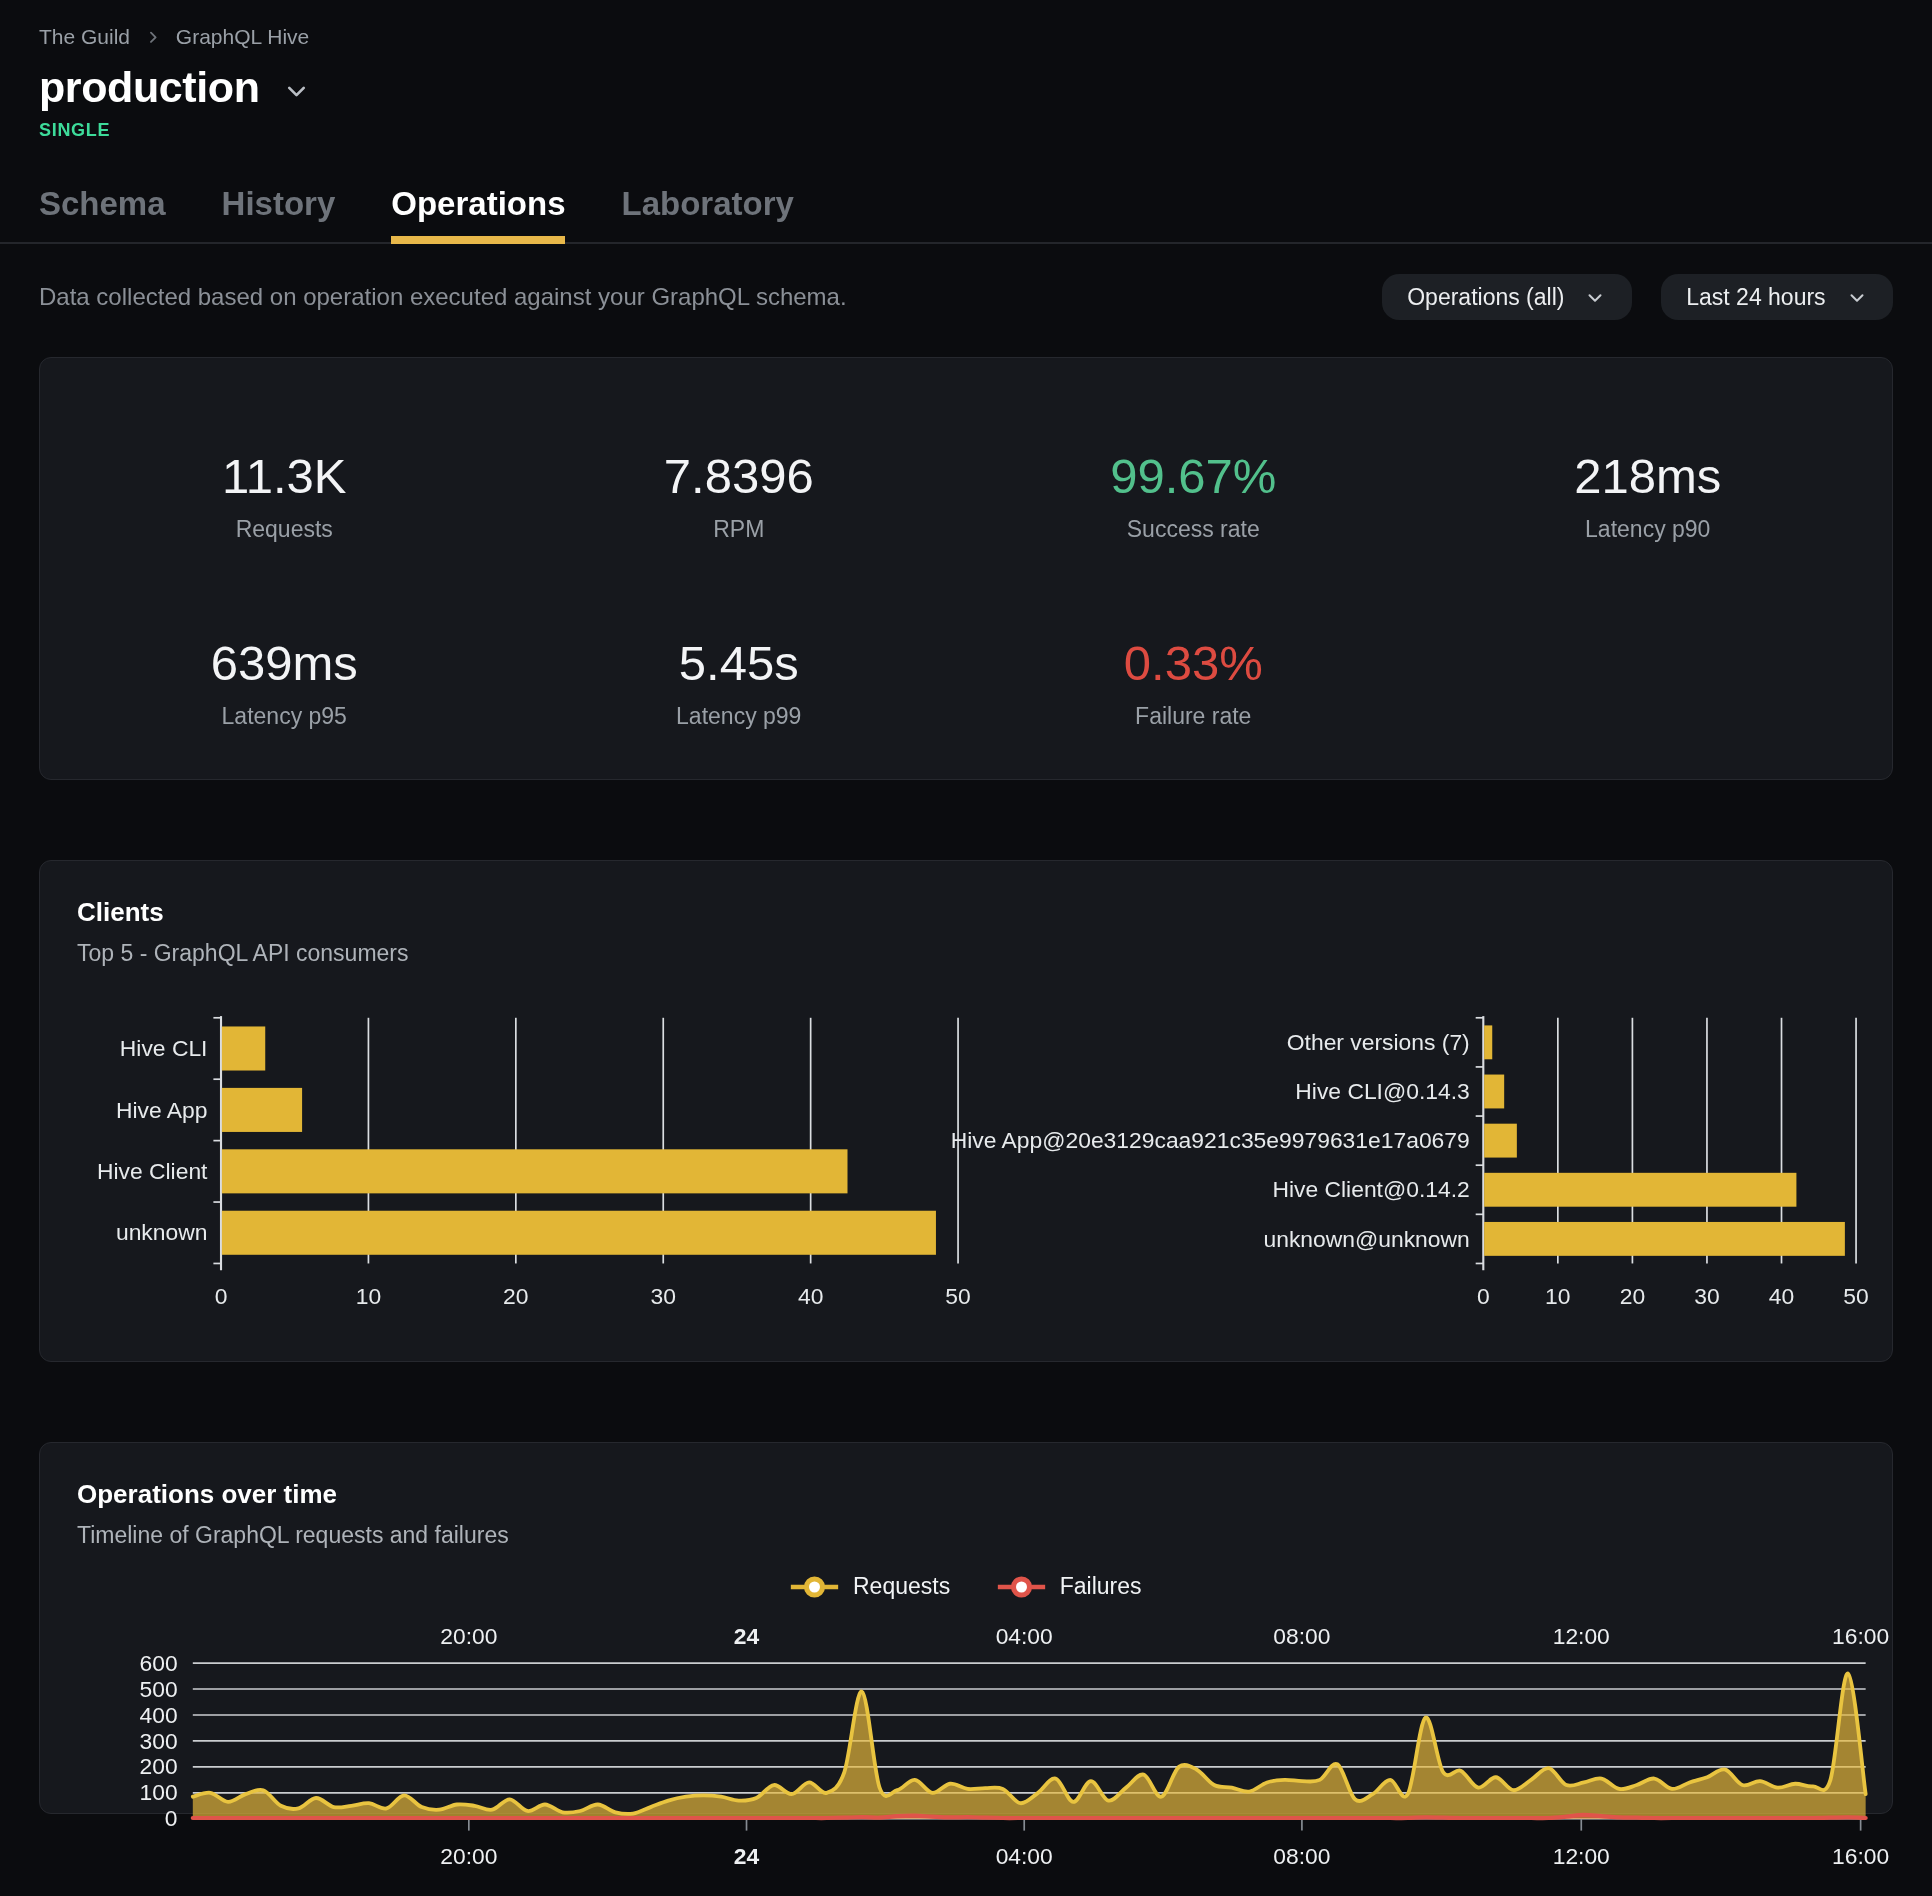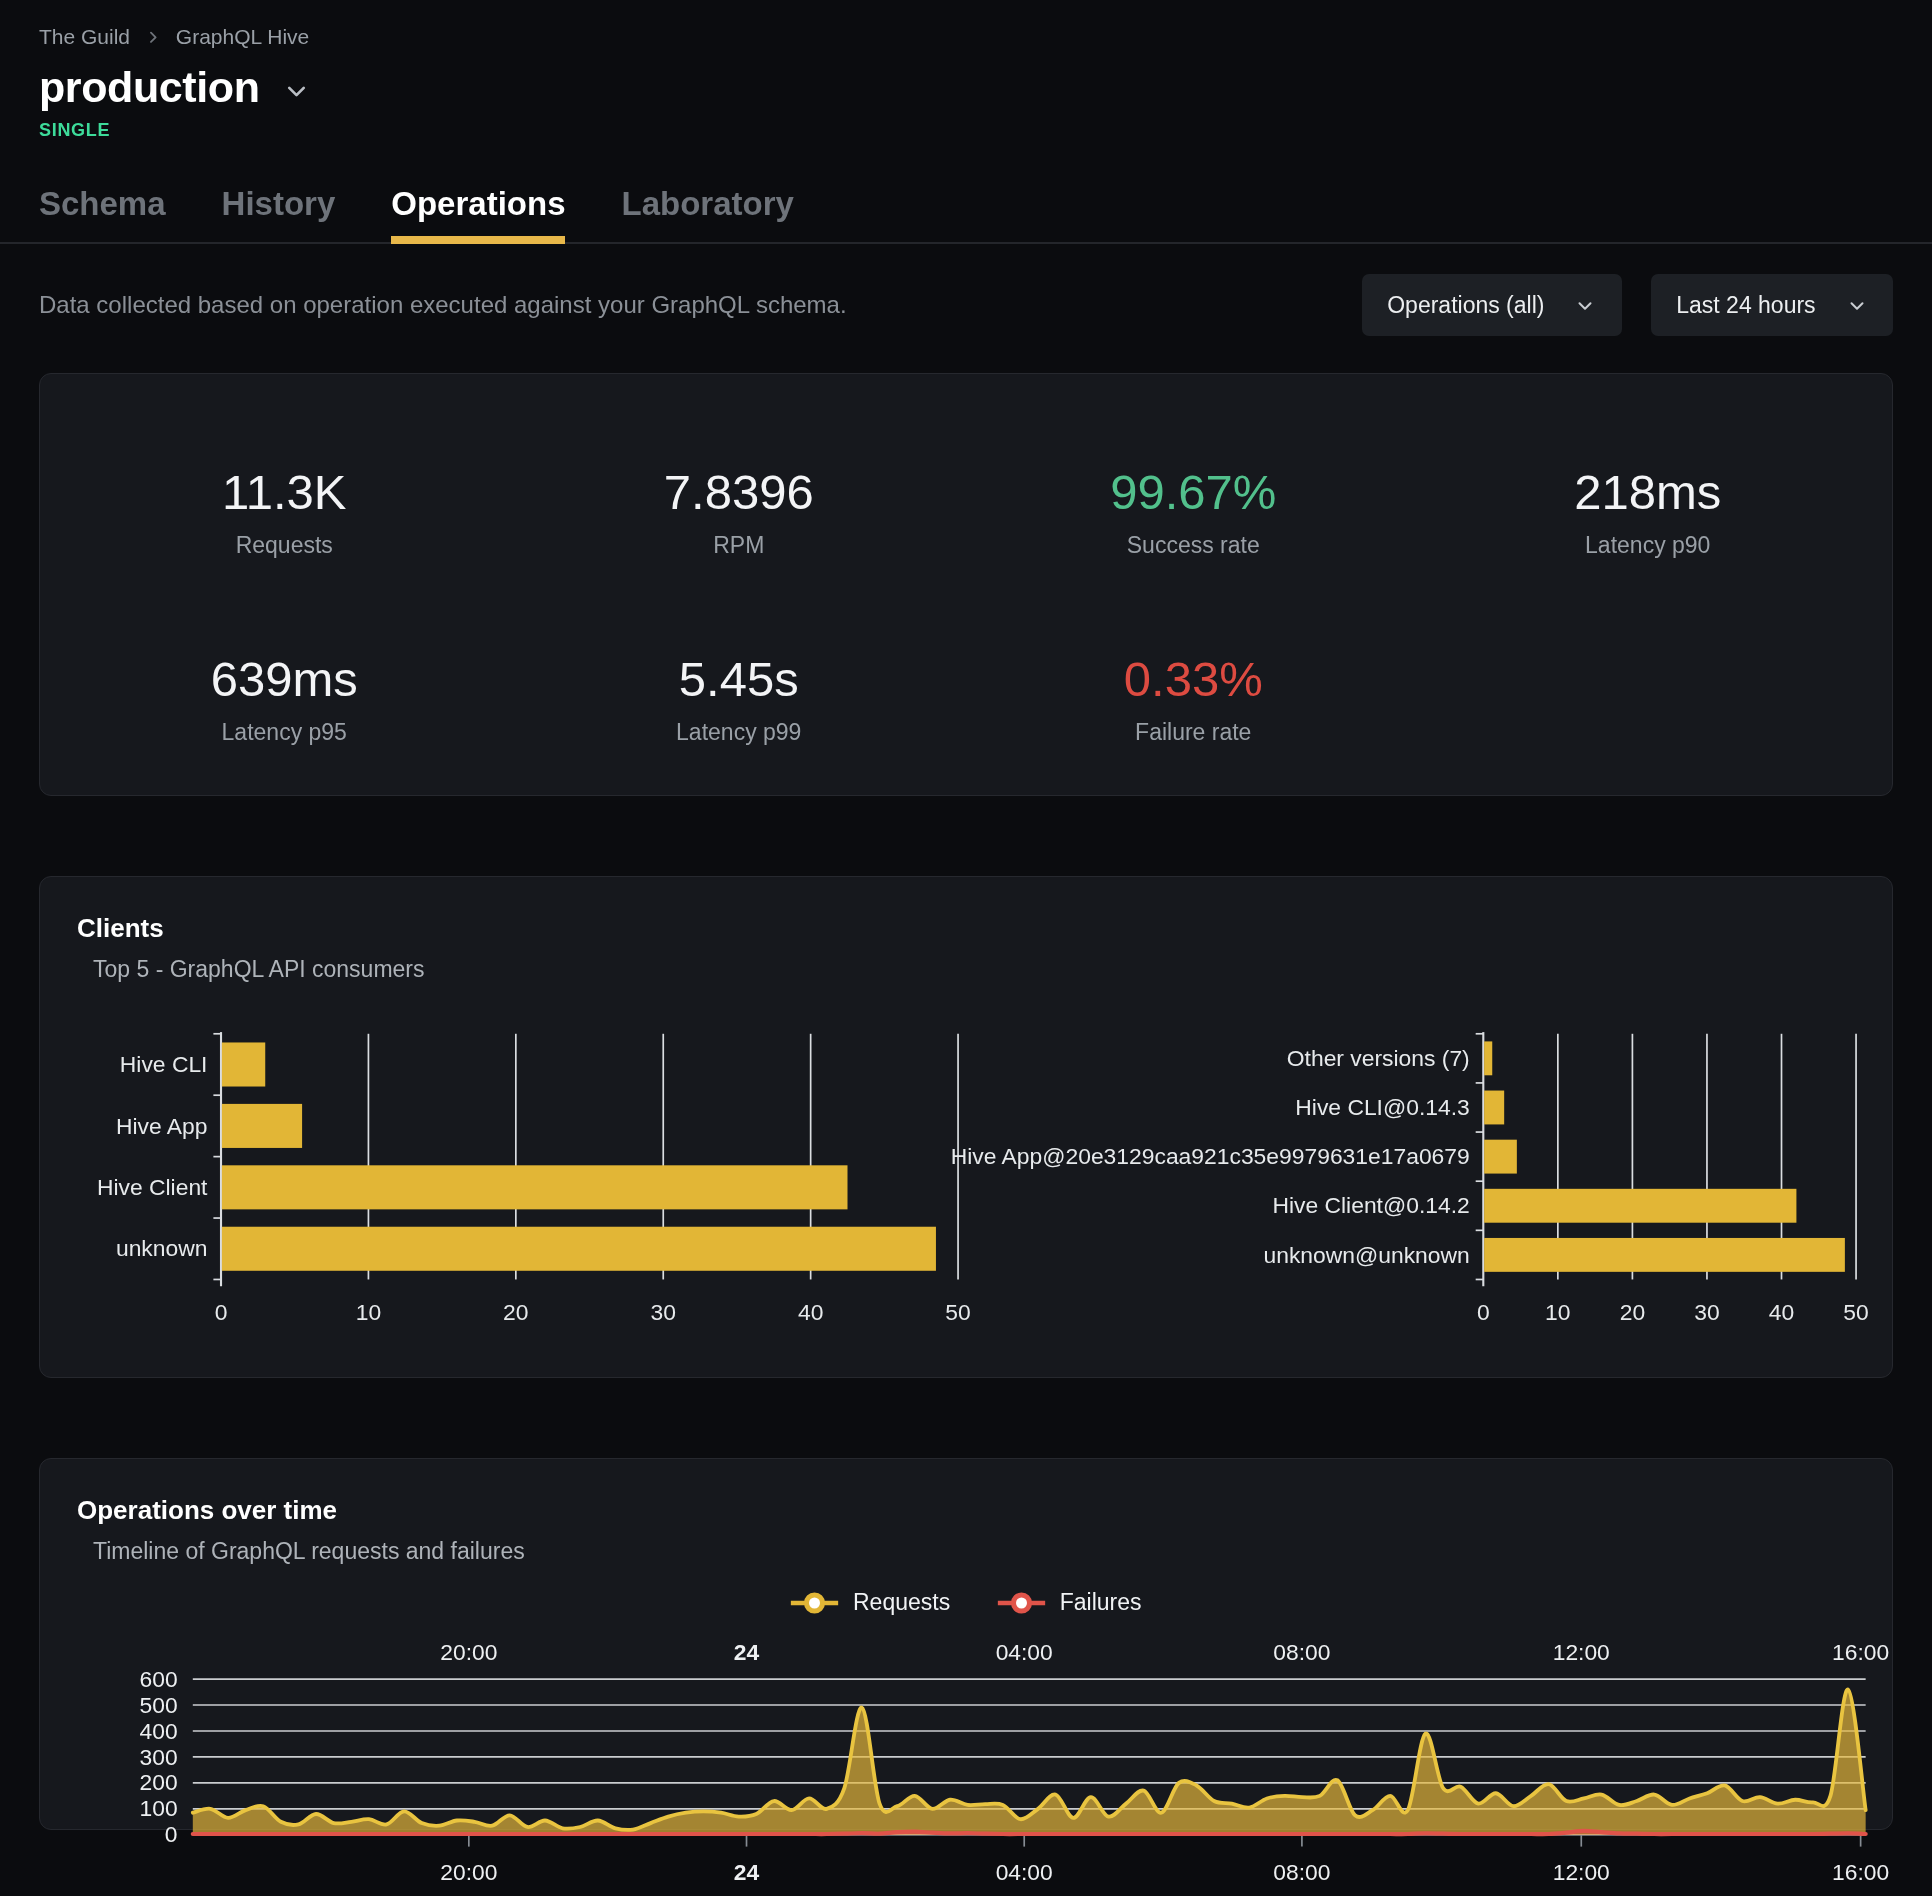--- a/index.html
+++ b/index.html
@@ -22,34 +22,34 @@
 
   .tabs { display:flex; gap:56px; margin-top:44px; padding:0 0; }
   .tab { font-size:33px; font-weight:700; color:#6e737a; padding-bottom:18.6px; position:relative; cursor:pointer; }
   .tab.active { color:#ffffff; }
   .tab.active::after { content:""; position:absolute; left:0; right:0; bottom:-1.7px; height:7.6px; background:#e8b84a; }
   .tabs-divider { height:1.7px; background:#24262b; width:1932px; margin-left:-39px; }
 
   .toolbar { margin:30.5px 39px 0 39px; display:flex; justify-content:space-between; align-items:center; }
   .toolbar-desc { font-size:24px; color:#8b9097; }
   .filters { display:flex; gap:29px; }
-  .filter-btn { display:flex; align-items:center; gap:30px; background:#1d2025; border-radius:7px;
-    height:62px; padding:0 25.4px; font-size:23px; color:#eceef0; cursor:pointer; }
+  .filter-btn { display:flex; align-items:center; gap:20px; background:#1d2025; border-radius:17px;
+    height:46px; padding:0 25.4px; font-size:23px; color:#eceef0; cursor:pointer; }
   .filter-btn .chev { display:flex; align-items:center; margin-top:1.7px; }
 
   .panel { background:#16181d; border:0.8px solid #26282e; border-radius:12px; }
   .stats-panel { margin:37px 39px 0 39px; padding:54px 17px 49px 17px;
     display:grid; grid-template-columns:repeat(4,1fr); row-gap:56px; }
   .stat { display:flex; flex-direction:column; align-items:center; justify-content:center; }
   .stat-value { font-size:49px; font-weight:500; color:#f3f4f6;margin-top:36px; }
   .stat-label { margin-top:12px; font-size:23px; color:#9aa0a7; }
 
   .clients-panel { margin:80px 39px 0 39px; padding:36px 37px 41px 37px; height:502px; }
   .panel-title { font-size:26px; font-weight:700; color:#ffffff; }
-  .panel-subtitle { margin-top:12px; font-size:23px; color:#aeb3b9;margin-left:16px; }
+  .panel-subtitle { margin-top:12px; font-size:23px; color:#aeb3b9; }
   .clients-charts { display:flex; justify-content:space-between; margin-top:44px; }
 
   .ops-panel { margin:80px 39px 0 39px; padding:36px 37px 25.4px 37px; height:372px; }
   .legend { display:flex; justify-content:center; align-items:center; gap:47px; margin-top:24px; }
   .legend-item { display:flex; align-items:center; gap:13.6px; cursor:pointer; }
   .legend-label { font-size:23px; color:#f1f3f5; }
   .ops-chart-wrap { margin-top:13.6px; }
 </style>
 </head>
 <body>

